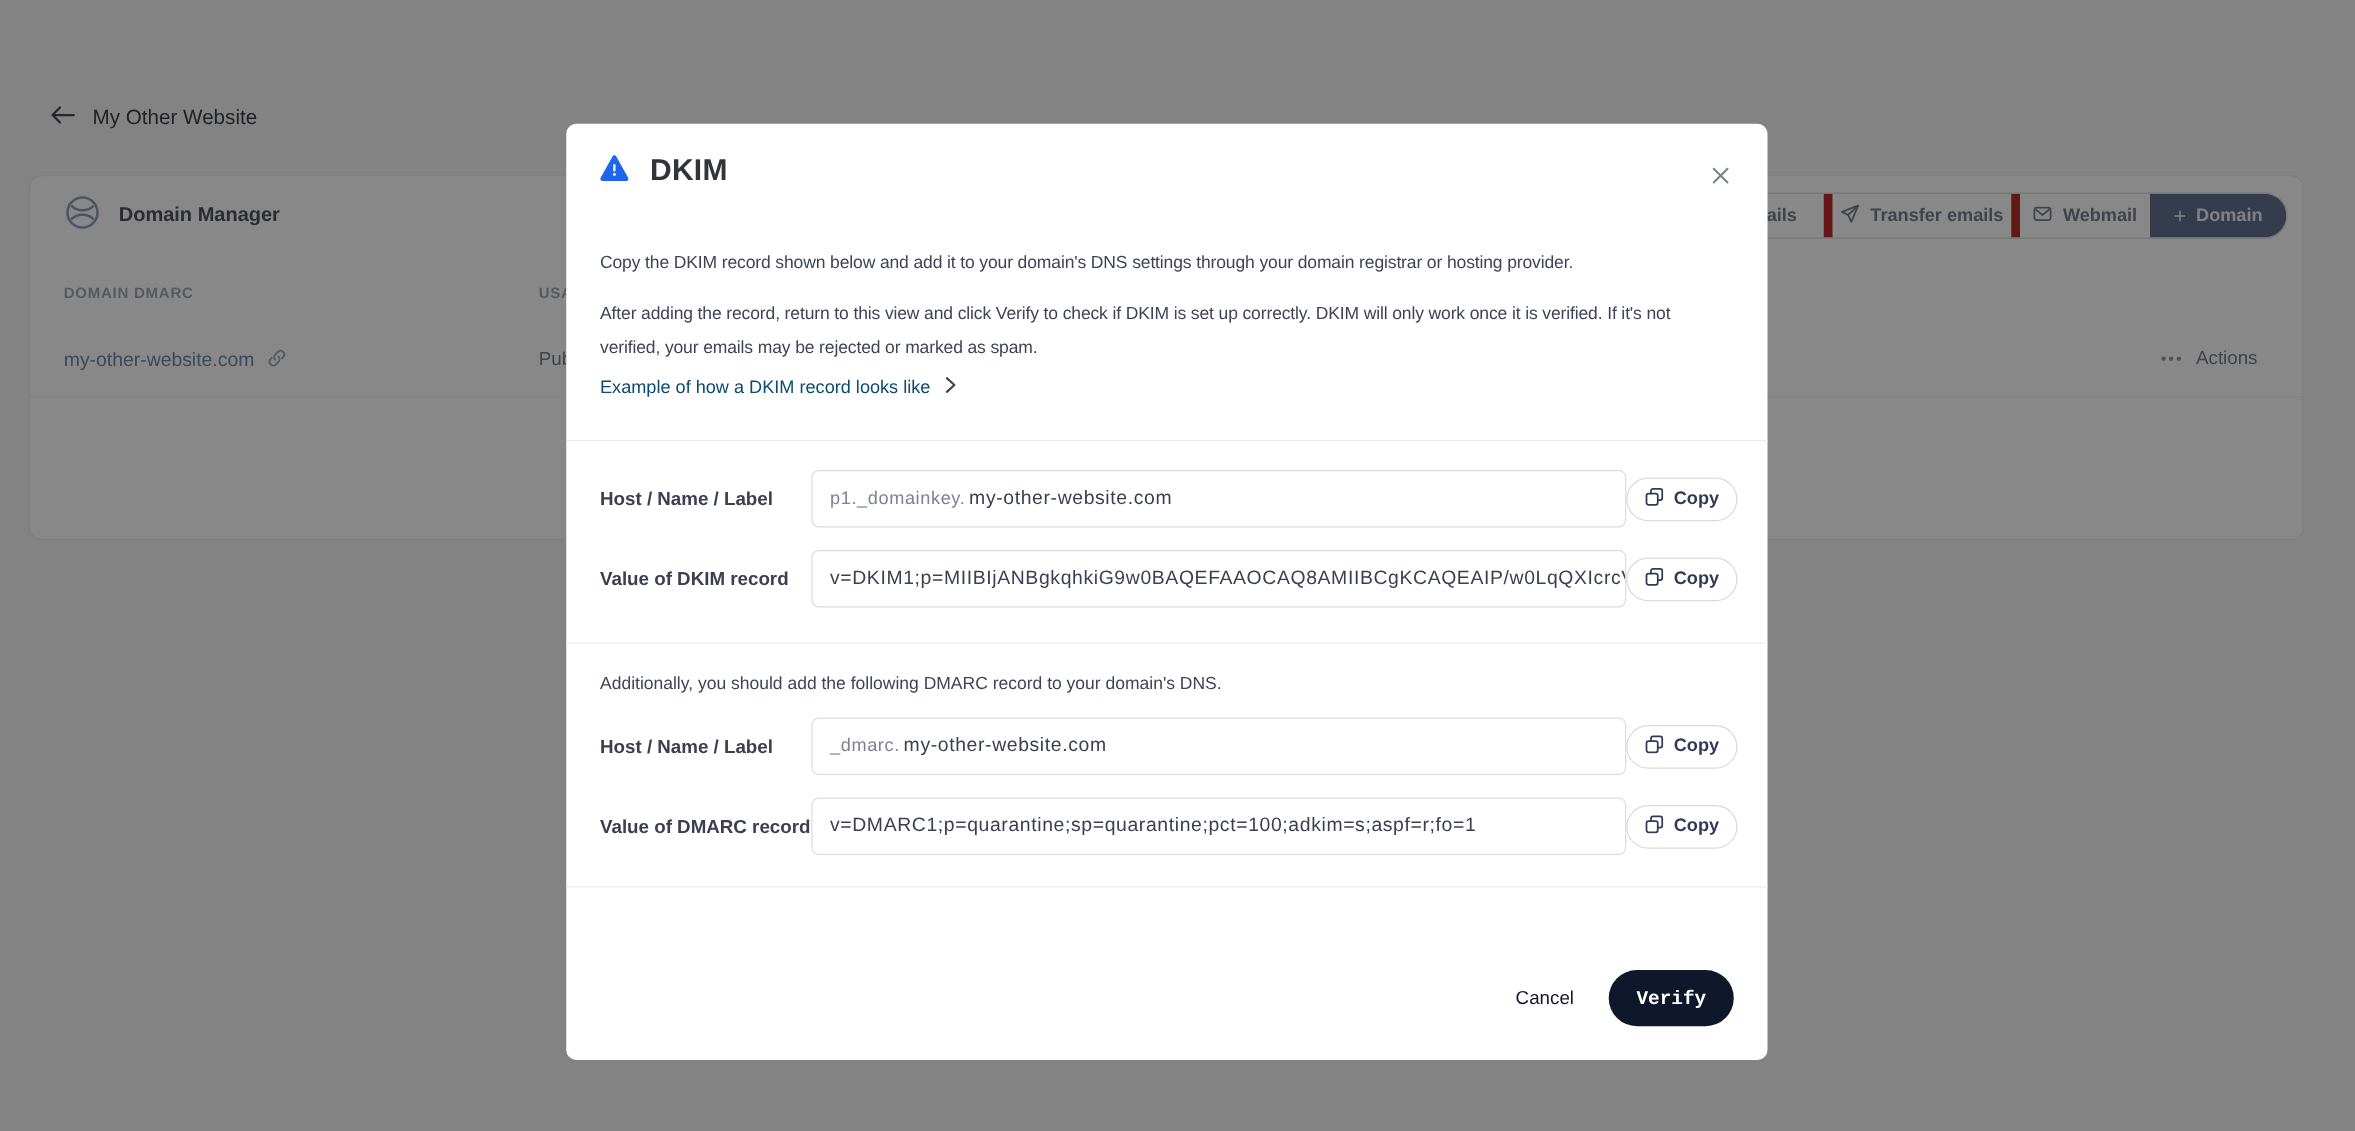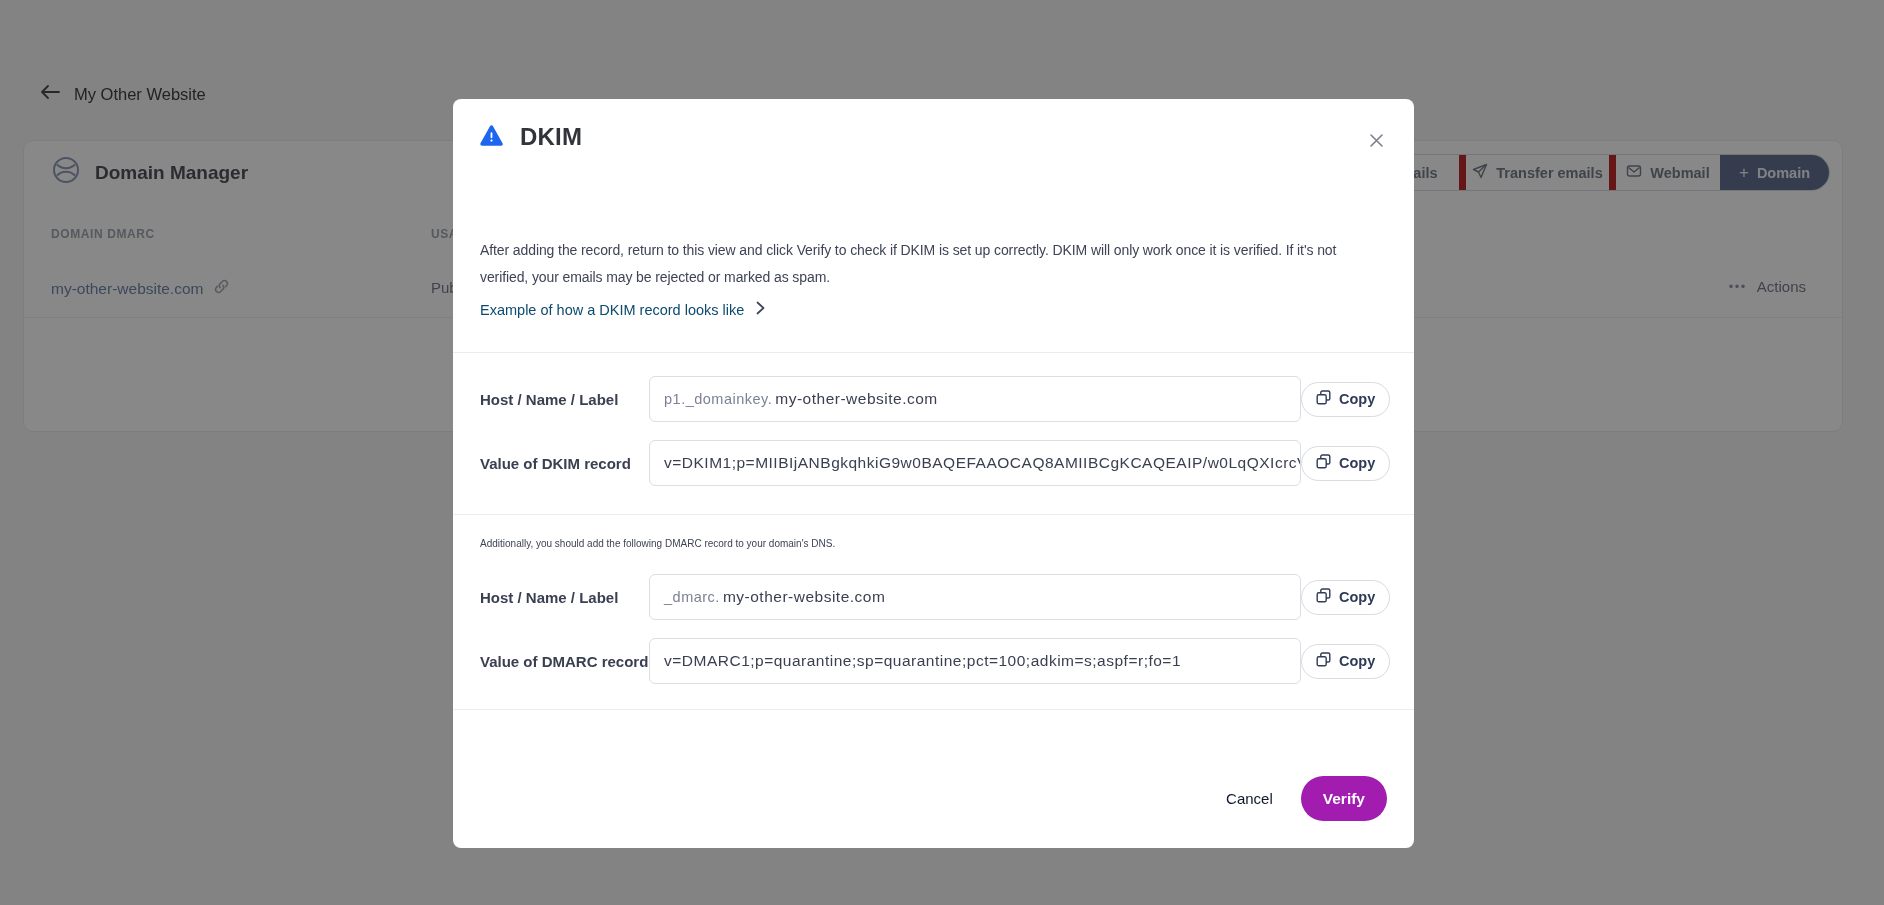--- a/index.html
+++ b/index.html
@@ -8,21 +8,21 @@
 
   
   .page { position:absolute; inset:0; }
   .breadcrumb { position:absolute; left:40px; top:84px; display:flex; align-items:center; gap:14px;
                 font-size:16.5px; color:#2e3237; font-weight:500; }
   .back-btn { display:flex; align-items:center; cursor:pointer; }
 
   .card { position:absolute; left:23px; top:140px; width:1820px; height:292px; background:#fff;
           border:1px solid #e7e9ee; border-radius:10px; }
   .panel-title { position:absolute; left:27px; top:14px; display:flex; align-items:center; gap:14px;
-                 font-size:19px; font-weight:700; color:#43474f; }
+                 font-size:16px; font-weight:700; color:#43474f; }
   .toolbar { position:absolute; left:1354px; top:13px; height:37px; display:flex; align-items:stretch;
              border:1px solid #d6dae1; border-radius:19px; overflow:hidden; background:#fff; }
   .tb-seg { display:flex; align-items:center; justify-content:center; gap:8px; font-size:14.5px;
             color:#6d7482; font-weight:600; border-left:7px solid #b91c1c; cursor:pointer; }
   .tb-seg:first-child { border-left:none; }
   .tb-seg.s1 { width:80px; }
   .tb-seg.s2 { width:150px; }
   .tb-seg.s3 { width:111px; }
   .tb-seg.primary { width:109px; background:#57678a; color:#eef1f6; border-left:none; }
   .tb-seg.primary .plus { font-size:17px; font-weight:400; line-height:1; }
@@ -51,40 +51,40 @@
   .m-p { position:absolute; left:27px; width:907px; font-size:14px; letter-spacing:-0.1px;
          line-height:26.5px; color:#3e4457; }
   .p1 { top:97px; }
   .p2 { top:138px; }
   .m-link { position:absolute; left:27px; top:202px; display:flex; align-items:center; gap:12px;
             font-size:14.5px; color:#0c4a6e; cursor:pointer; }
 
   .divider { position:absolute; left:0; right:0; height:1px; background:#eaecf0; }
   .d1 { top:253px; } .d2 { top:415px; } .d3 { top:610px; }
 
-  .m-note { position:absolute; left:27px; top:439px; font-size:10px; color:#3e4457; }
+  .m-note { position:absolute; left:27px; top:439px; font-size:14px; color:#3e4457; }
 
   .frow { position:absolute; left:27px; right:27px; height:46px; display:grid;
           grid-template-columns:169px 652px 1fr; align-items:center; }
   .r1 { top:277px; } .r2 { top:341px; } .r3 { top:475px; } .r4 { top:539px; }
   .f-label { font-size:15px; font-weight:700; color:#3a3f51; }
   .f-input { height:46px; border:1px solid #dadde4; border-radius:6px; background:#fff;
              display:flex; align-items:center; padding:0 14px; overflow:hidden; white-space:nowrap;
              font-size:15.5px; letter-spacing:.5px; color:#3a3f51; cursor:text; }
   .f-prefix { color:#7c8295; font-size:14.5px; margin-right:3px; }
   .copy-btn { justify-self:end; height:35px; display:flex; align-items:center; gap:8px;
               padding:0 14px; border:1px solid #d8dbe2; border-radius:17.5px; background:#fff;
               font-size:14.5px; font-weight:600; color:#2f3b57; cursor:pointer; }
 
   .m-footer { position:absolute; right:27px; top:677px; height:45px; display:flex;
               align-items:center; gap:28px; }
   .cancel-btn { font-size:15px; color:#0f172a; font-weight:400; cursor:pointer; }
-  .verify-btn { height:45px; padding:4px 22px; border:none; border-radius:22.5px; background:#a21caf;
+  .verify-btn { height:45px; padding:4px 22px; border:none; border-radius:22.5px; background:#0f172a;
                 color:#fff; font-size:15.5px; font-weight:700; cursor:pointer;
-                font-family:Liberation Sans, sans-serif; }
+                font-family:Liberation Mono, monospace; }
 </style>
 </head>
 <body>
 
 <div class="page">
 
   <div class="breadcrumb">
     <span class="back-btn">
       <span>
         <svg width="20" height="16" viewBox="0 0 20 16" fill="none" stroke="#3a3e44" stroke-width="1.8" stroke-linecap="round" stroke-linejoin="round">
@@ -173,20 +173,21 @@
     </span>
     <span class="m-title">DKIM</span>
   </div>
 
   <span class="m-close">
     <svg width="15" height="15" viewBox="0 0 15 15" stroke="#7b808b" stroke-width="1.6" stroke-linecap="round">
         <path d="M2 2 L13 13 M13 2 L2 13"></path>
       </svg>
   </span>
 
+  <p class="m-p p1">Copy the DKIM record shown below and add it to your domain's DNS settings through your domain registrar or hosting provider.</p>
   <p class="m-p p2">After adding the record, return to this view and click Verify to check if DKIM is set up correctly. DKIM will only work once it is verified. If it's not verified, your emails may be rejected or marked as spam.</p>
 
   <span class="m-link">
     <span>Example of how a DKIM record looks like</span>
     <span>
       <svg width="9" height="14" viewBox="0 0 9 14" fill="none" stroke="#3e4457" stroke-width="1.7" stroke-linecap="round" stroke-linejoin="round">
           <path d="M1.5 1.5 L7.5 7 L1.5 12.5"></path>
         </svg>
     </span>
   </span>

